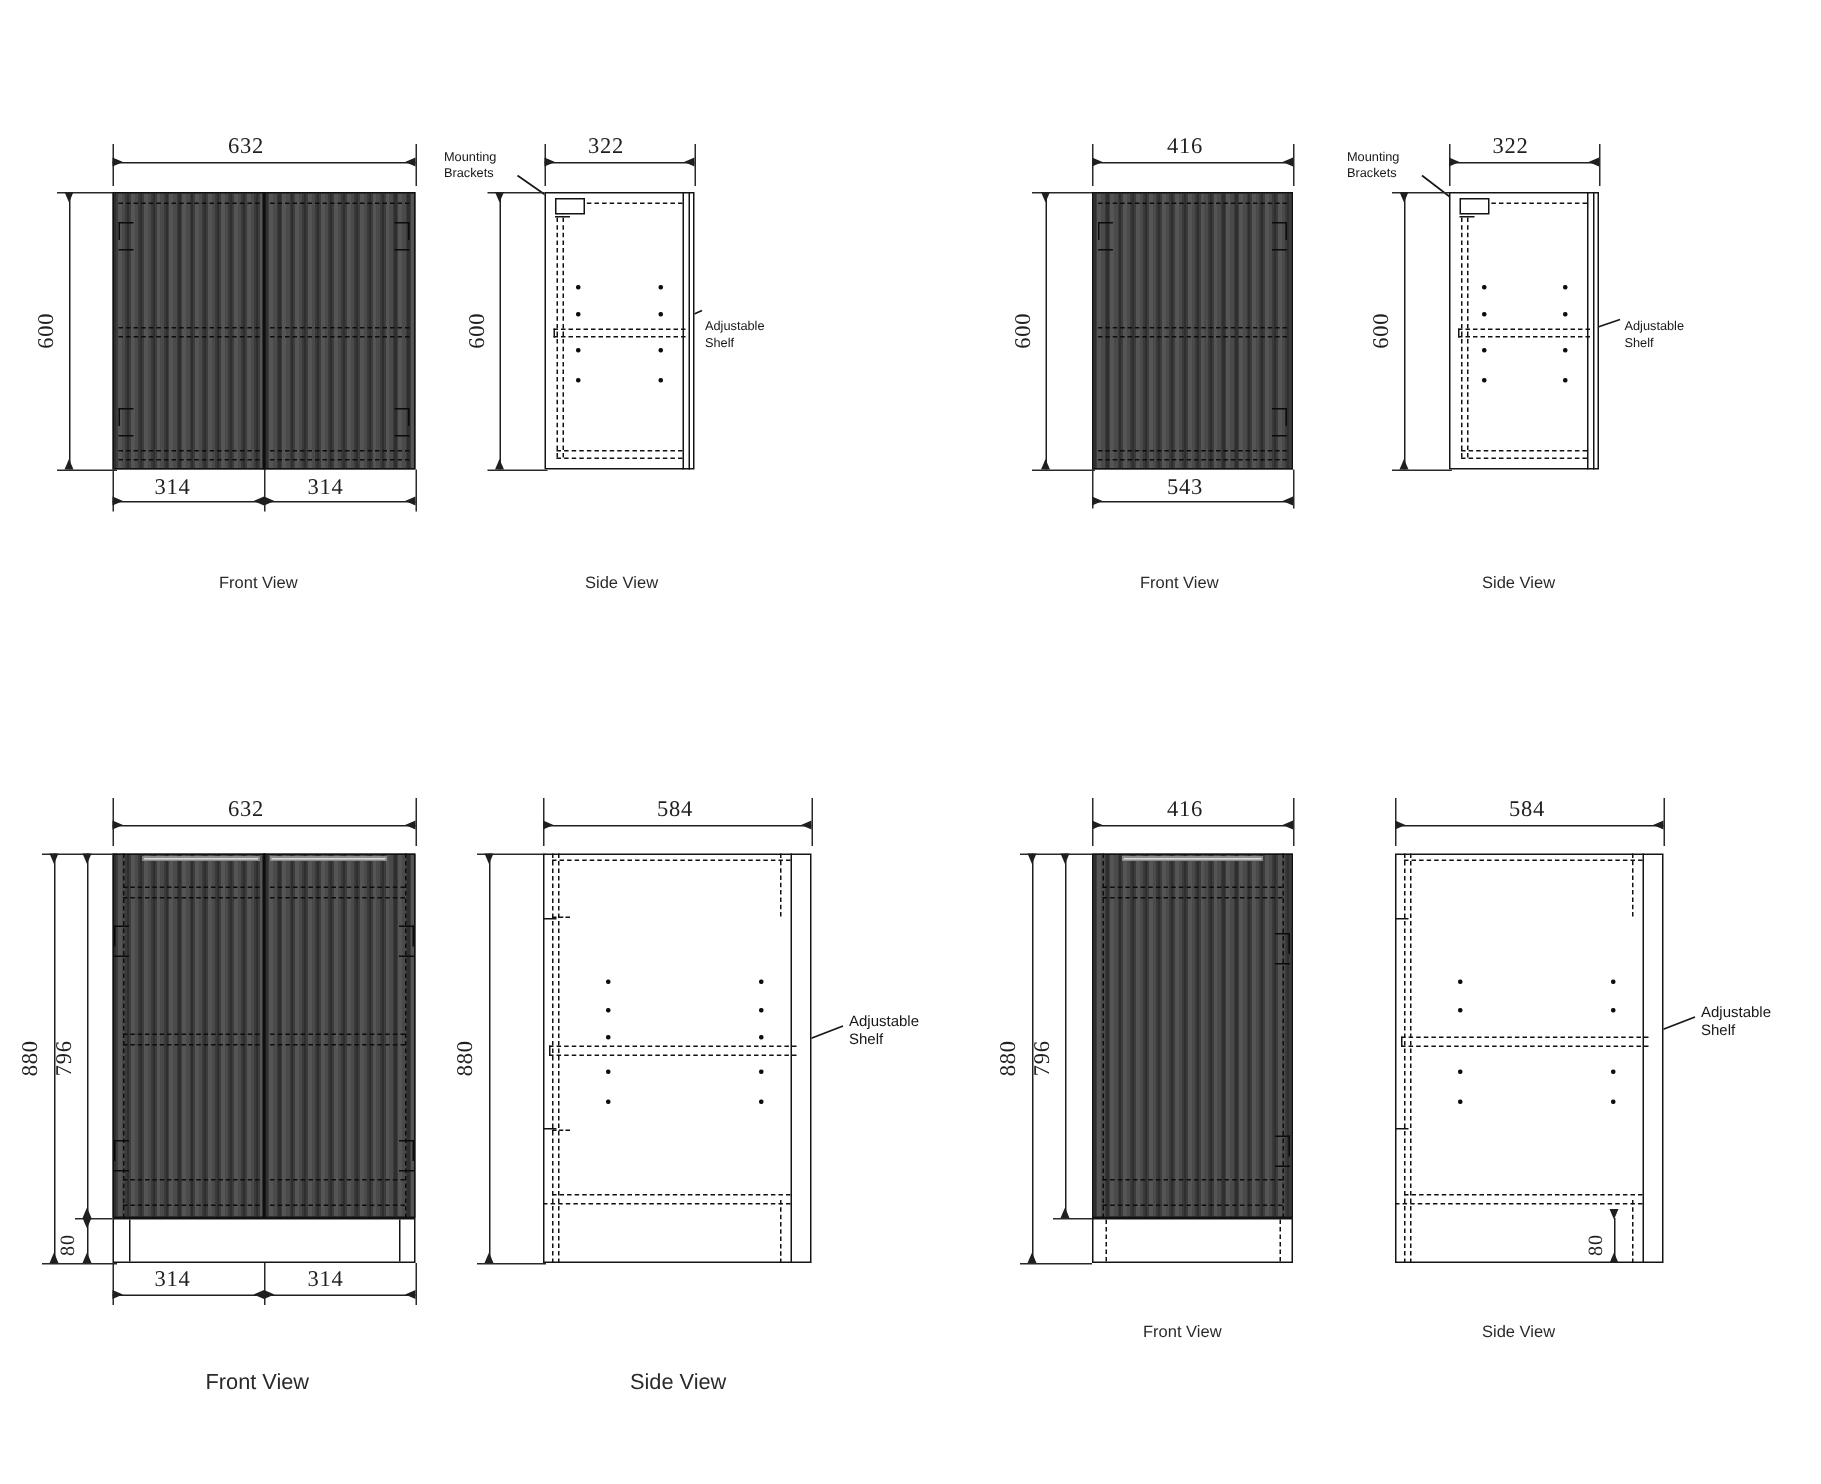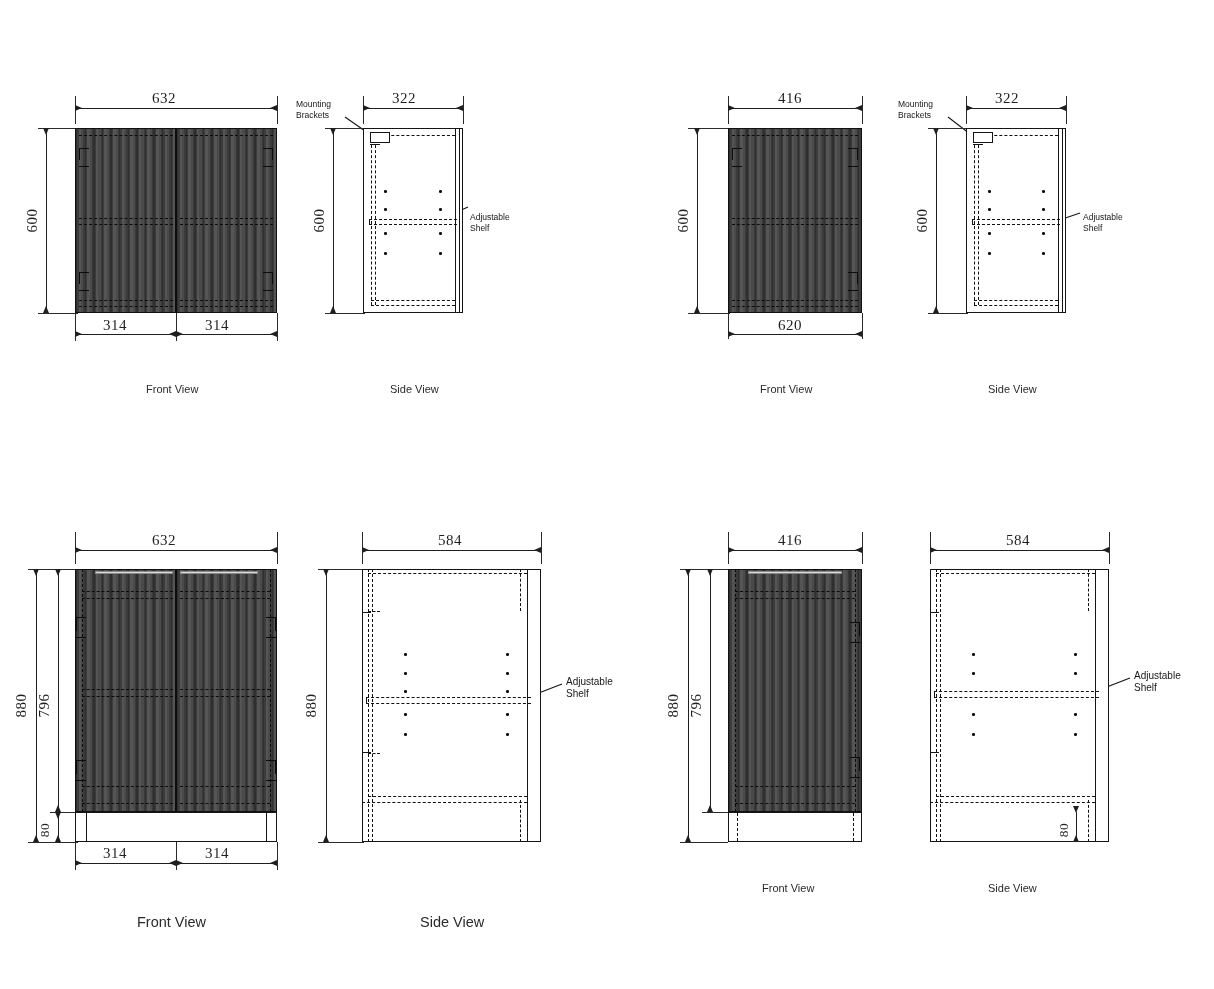--- a/index.html
+++ b/index.html
@@ -265,21 +265,21 @@
     <i style="left:4px;top:0;width:10px;height:1.4px;"></i>
         <i style="left:12.6px;top:0;width:1.4px;height:12px;"></i>
     <i style="left:4px;top:18px;width:10px;height:1.4px;"></i>
   </div>
 
   <div class="ext-v" style="left:728px;top:313px;height:26px;"></div>
   <div class="ext-v" style="left:862px;top:313px;height:26px;"></div>
   <div class="dline-h" style="left:728px;top:334px;width:134px;"></div>
   <div class="arw r" style="left:728px;top:331px;"></div>
   <div class="arw l" style="left:855px;top:331px;"></div>
-  <div class="dim" style="left:778px;top:317px;">620</div>
+  <div class="dim" style="left:778px;top:317px;">543</div>
 
   <div class="caption" style="left:760px;top:383px;">Front View</div>
 </div>
 
 <div>
 
   <div class="note" style="left:898px;top:99px;">Mounting
 Brackets</div>
 
   <div class="ext-v" style="left:966px;top:96px;height:28px;"></div>

